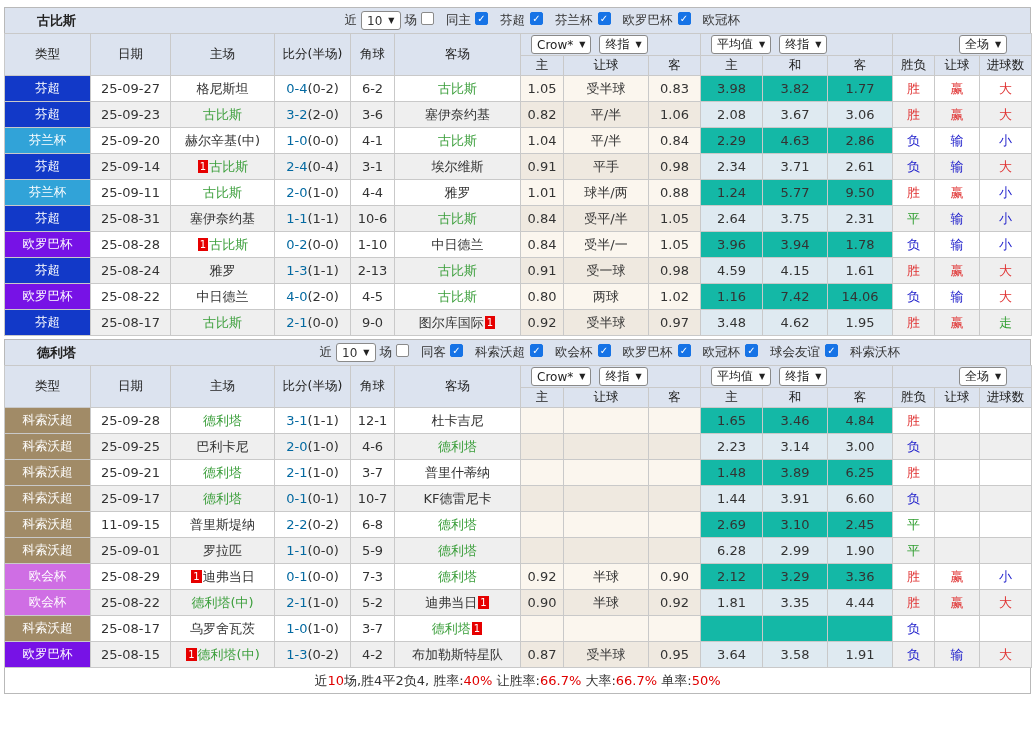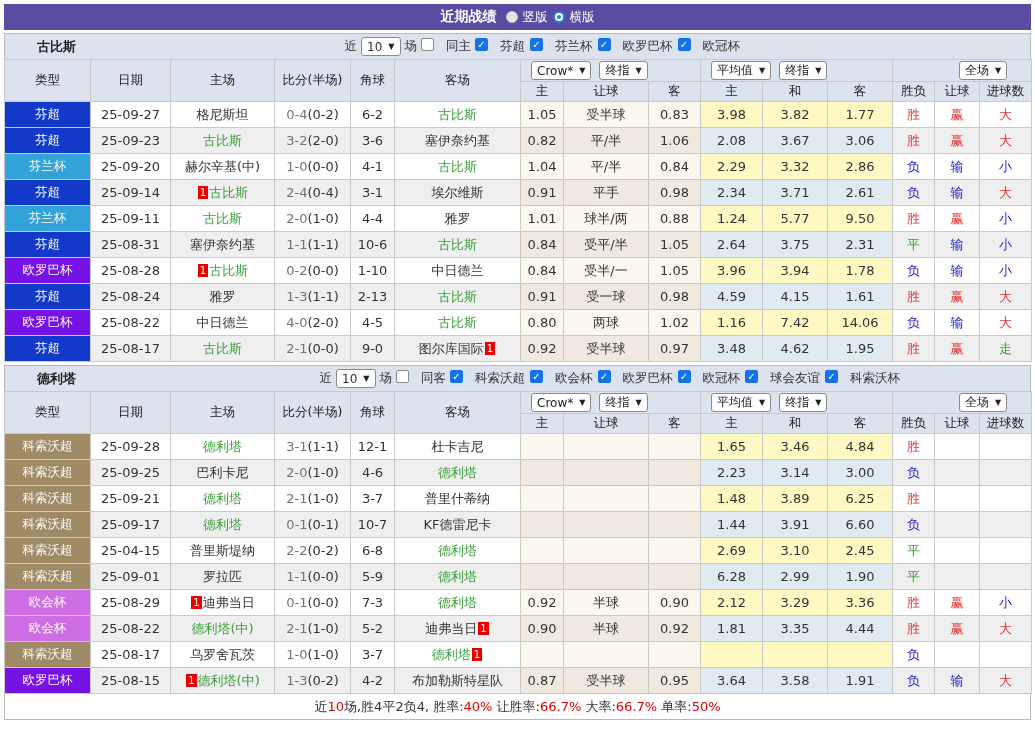--- a/index.html
+++ b/index.html
@@ -31,47 +31,38 @@
   th,td{border:1px solid #c9c9c9;text-align:center;overflow:hidden;white-space:nowrap;padding:0;}
   thead th{background:#dce3ef;font-weight:normal;font-size:12.5px;color:#222;}
   tr.h1 th{height:21px;}
   tr.h2 th{height:19px;}
   .hsel{display:flex;align-items:center;gap:8px;padding-left:10px;}
   .hsel.g3{justify-content:center;padding-left:42px;}
   tbody td{height:25px;background:#fff;}
   tbody tr:nth-child(even) td{background:#efefef;}
   tbody td.let{background:#fbf6ee;}
   tbody tr:nth-child(even) td.let{background:#efe9e0;}
-  tbody td.avg{background:#fef9c3;}
+  tbody td.avg{background:#14b8a6;}
   tbody tr:nth-child(even) td.avg{background:#dfeaf1;}
   td.league{color:#fff;font-size:12.5px;}
   .tname.green{color:#3a9e3a;}
   .badge{background:#e60000;color:#fff;font-size:10px;line-height:13px;padding:0 2px;margin:0 1px;display:inline-block;vertical-align:1px;}
-  .sm{color:#737373;}
+  .sm{color:#0369a1;}
   .sh{color:#333;}
   td.r{color:#e03232;}
   td.b{color:#2323cc;}
   td.g{color:#2f9e2f;}
   .summary{height:25px;line-height:25px;border:1px solid #b9b9b9;border-top:none;text-align:center;color:#333;font-size:13px;}
   .summary .red{color:#e00000;}
 </style>
 </head>
 <body>
 
 <div class="page">
 
-  <div class="titlebar">
-    <span class="title">近期战绩</span>
-    <span class="radio-group">
-      <span class="radio"></span>
-      <span class="radio-label">竖版</span>
-      <span class="radio checked"></span>
-      <span class="radio-label">横版</span>
-    </span>
-  </div>
   <div class="gap"></div>
 
   <div class="section s1">
     <div class="filter">
       <span class="teamname">古比斯</span>
       <span class="controls">
         <span>近</span>
         <span class="select">
             <span>10</span>
             <span class="arrow">▼</span>
@@ -214,21 +205,21 @@
             <td class="league" style="background: rgb(49, 163, 216);">芬兰杯</td>
             <td>25-09-20</td>
             <td><span class="tname">赫尔辛基(中)</span></td>
             <td><span class="sm">1-0</span><span class="sh">(0-0)</span></td>
             <td>4-1</td>
             <td><span class="tname green">古比斯</span></td>
             <td class="let">1.04</td>
             <td class="let">平/半</td>
             <td class="let">0.84</td>
             <td class="avg">2.29</td>
-            <td class="avg">3.32</td>
+            <td class="avg">4.63</td>
             <td class="avg">2.86</td>
             <td class="b">负</td>
             <td class="b">输</td>
             <td class="b">小</td>
           </tr>
 
           <tr>
             <td class="league" style="background: rgb(18, 57, 200);">芬超</td>
             <td>25-09-14</td>
             <td><span class="badge">1</span><span class="tname green">古比斯</span></td>
@@ -541,21 +532,21 @@
             <td class="avg">1.44</td>
             <td class="avg">3.91</td>
             <td class="avg">6.60</td>
             <td class="b">负</td>
             <td></td>
             <td></td>
           </tr>
 
           <tr>
             <td class="league" style="background: rgb(161, 139, 103);">科索沃超</td>
-            <td>25-04-15</td>
+            <td>11-09-15</td>
             <td><span class="tname">普里斯堤纳</span></td>
             <td><span class="sm">2-2</span><span class="sh">(0-2)</span></td>
             <td>6-8</td>
             <td><span class="tname green">德利塔</span></td>
             <td class="let"></td>
             <td class="let"></td>
             <td class="let"></td>
             <td class="avg">2.69</td>
             <td class="avg">3.10</td>
             <td class="avg">2.45</td>

